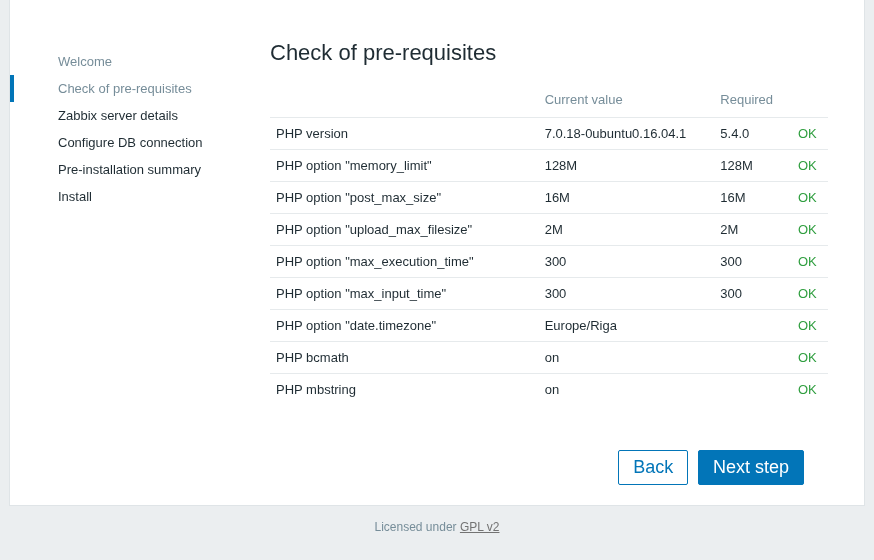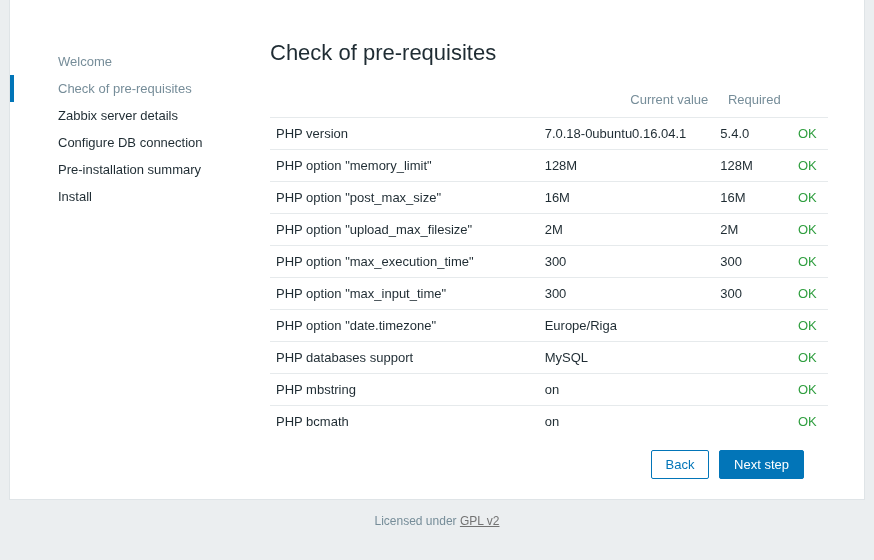--- a/index.html
+++ b/index.html
@@ -81,21 +81,21 @@
   }
   
   .table-wrap::-webkit-scrollbar { width: 10px; }
   .table-wrap::-webkit-scrollbar-track { background: #f0f0f0; }
   .table-wrap::-webkit-scrollbar-thumb { background: #c2c9cd; border-radius: 0; }
   table {
     width: 100%;
     border-collapse: collapse;
   }
   th {
-    text-align: right;
+    text-align: left;
     font-weight: 400;
     color: #768d99;
     padding: 8px 6px 10px 6px;
     font-size: 13px;
   }
   td {
     border-top: 1px solid #e6eaec;
     padding: 8px 6px;
     color: #1f2c33;
     font-size: 13px;
@@ -105,21 +105,21 @@
   .col-current { width: 170px; }
   .col-required { width: 70px; }
   .col-status { width: 40px; text-align: center; }
   .status-ok { color: #2f9e3f; }
   .buttons {
     text-align: right;
     padding: 14px 30px 0 0;
   }
   .btn {
     display: inline-block;
-    font-size: 13px;
+    font-size: 18px;
     padding: 6px 14px;
     border-radius: 2px;
     cursor: pointer;
     margin-left: 6px;
     border: 1px solid transparent;
   }
   .btn-secondary {
     background: #fff;
     color: #0275b8;
     border: 1px solid #0275b8;
@@ -204,33 +204,27 @@
                 <td class="col-required">300</td>
                 <td class="col-status status-ok">OK</td>
               </tr>
               <tr>
                 <td class="col-name">PHP option "date.timezone"</td>
                 <td class="col-current">Europe/Riga</td>
                 <td class="col-required"></td>
                 <td class="col-status status-ok">OK</td>
               </tr>
               <tr>
-                <td class="col-name">PHP databases support</td>
-                <td class="col-current">MySQL</td>
-                <td class="col-required"></td>
-                <td class="col-status status-ok">OK</td>
-              </tr>
-              <tr>
-                <td class="col-name">PHP mbstring</td>
+                <td class="col-name">PHP bcmath</td>
                 <td class="col-current">on</td>
                 <td class="col-required"></td>
                 <td class="col-status status-ok">OK</td>
               </tr>
               <tr>
-                <td class="col-name">PHP bcmath</td>
+                <td class="col-name">PHP mbstring</td>
                 <td class="col-current">on</td>
                 <td class="col-required"></td>
                 <td class="col-status status-ok">OK</td>
               </tr>
             </tbody>
         </table>
       </div>
       <div class="buttons">
         <button class="btn btn-secondary">Back</button>
         <button class="btn btn-primary">Next step</button>

